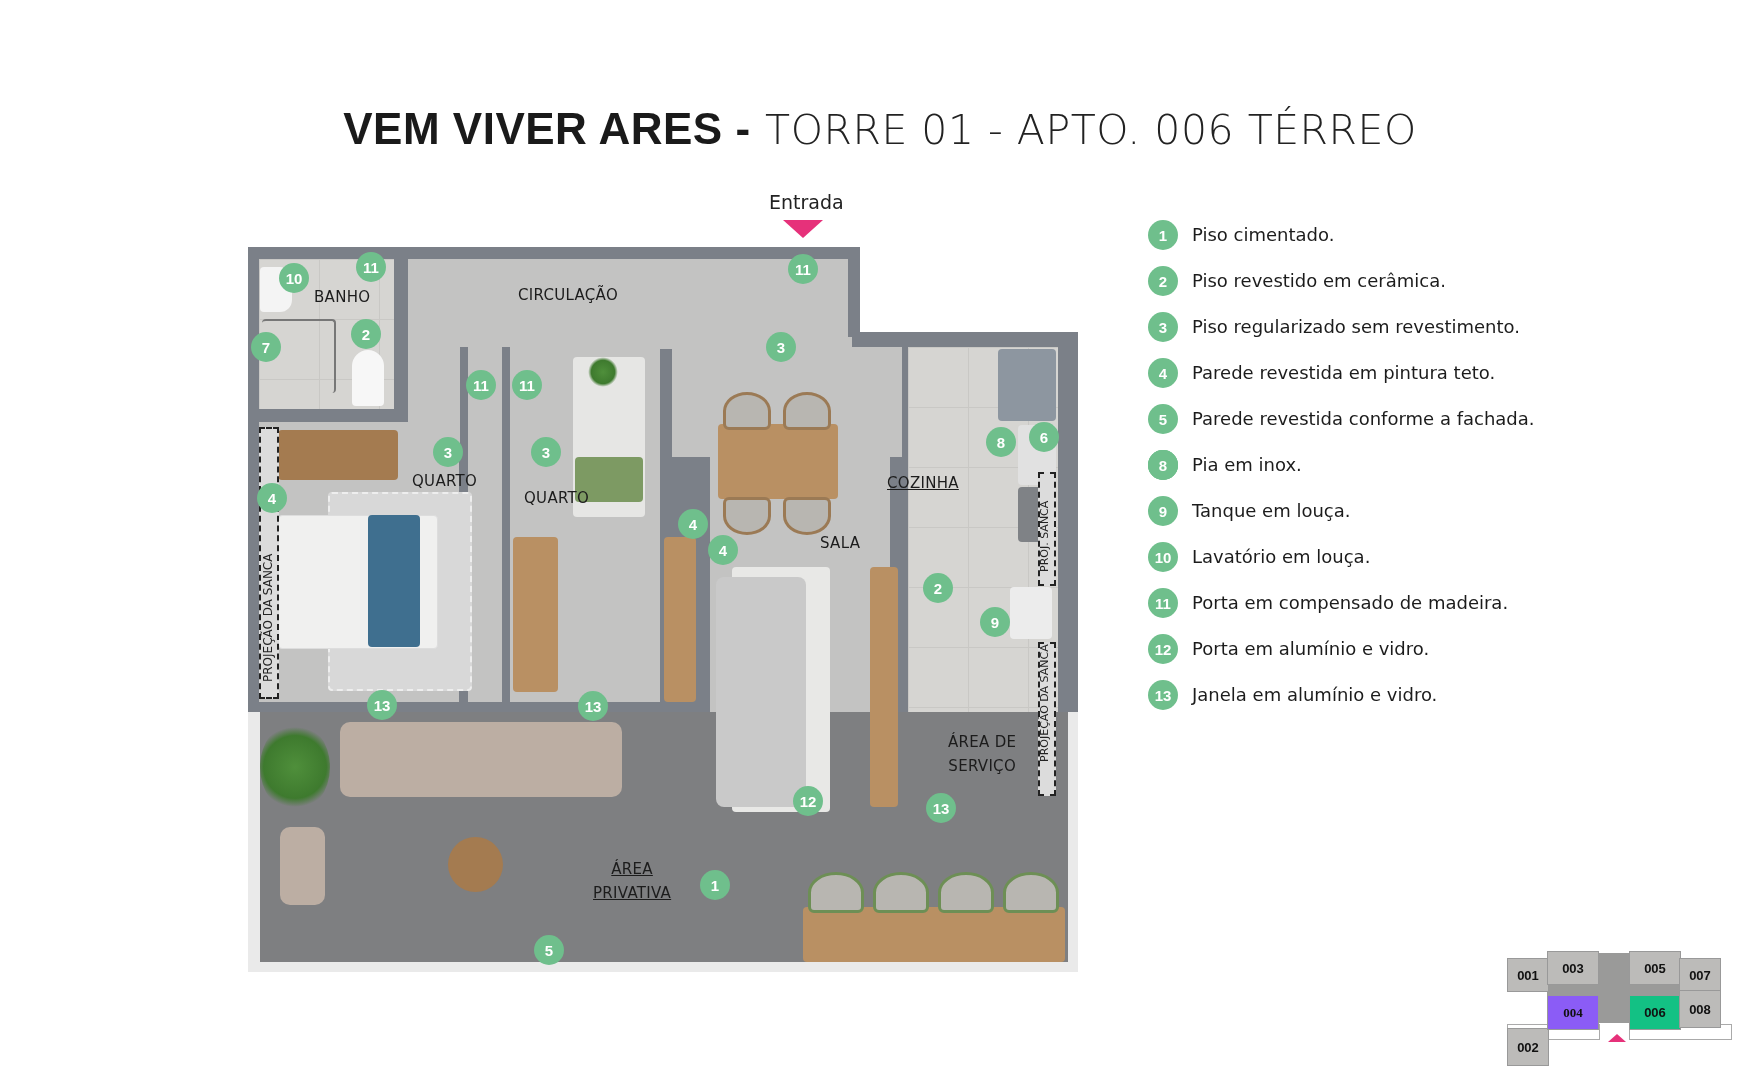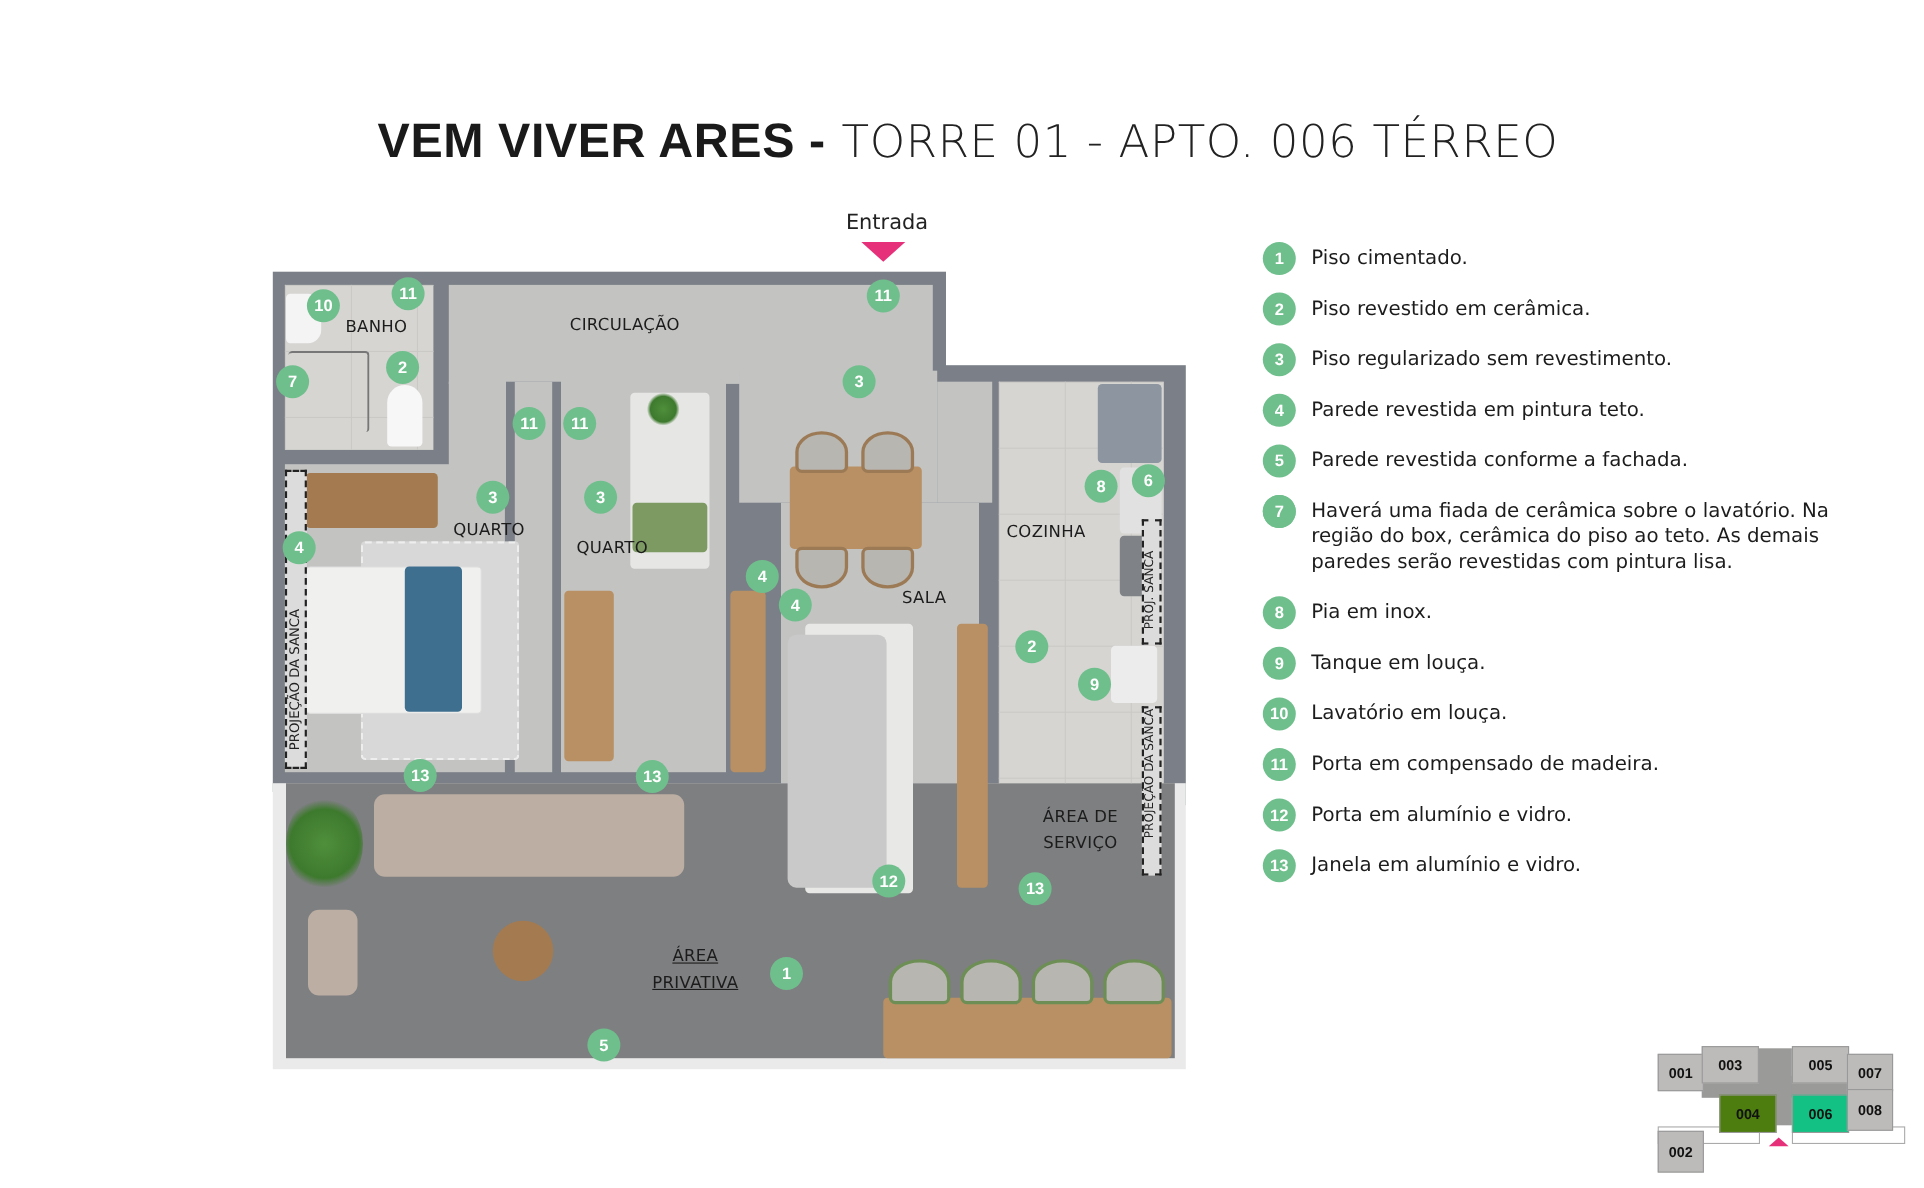--- a/index.html
+++ b/index.html
@@ -114,21 +114,21 @@
   <div class="furn wood-light" style="left:555px;top:660px;width:262px;height:55px;"></div>
   <div class="chair" style="left:560px;top:625px;width:50px;height:35px;border-color:#6d8f55;"></div>
   <div class="chair" style="left:625px;top:625px;width:50px;height:35px;border-color:#6d8f55;"></div>
   <div class="chair" style="left:690px;top:625px;width:50px;height:35px;border-color:#6d8f55;"></div>
   <div class="chair" style="left:755px;top:625px;width:50px;height:35px;border-color:#6d8f55;"></div>
 
   <div class="room-label" style="left:66px;top:38px;">BANHO</div>
   <div class="room-label" style="left:270px;top:36px;">CIRCULAÇÃO</div>
   <div class="room-label" style="left:164px;top:222px;">QUARTO</div>
   <div class="room-label" style="left:276px;top:239px;">QUARTO</div>
-  <div class="room-label" style="left:667px;top:224px;">COZINHA</div>
+  <div class="room-label" style="left:639px;top:224px;text-decoration:underline;">COZINHA</div>
   <div class="room-label" style="left:572px;top:284px;">SALA</div>
   <div class="room-label" style="left:700px;top:483px;">
     <div>ÁREA DE</div>
     <div>SERVIÇO</div>
   </div>
   <div class="room-label" style="left:345px;top:610px;text-decoration:underline;">
     <div>ÁREA</div>
     <div>PRIVATIVA</div>
   </div>
 
@@ -157,36 +157,36 @@
   <div class="marker" style="left:286px;top:688px;">5</div>
 </div>
 
 <div class="legend">
   <div class="legend-item"><span class="num">1</span><span>Piso cimentado.</span></div>
   <div class="legend-item"><span class="num">2</span><span>Piso revestido em cerâmica.</span></div>
   <div class="legend-item"><span class="num">3</span><span>Piso regularizado sem revestimento.</span></div>
   <div class="legend-item"><span class="num">4</span><span>Parede revestida em pintura teto.</span></div>
   <div class="legend-item"><span class="num">5</span><span>Parede revestida conforme a fachada.</span></div>
   <div class="legend-item"><span class="num">6</span></div>
-  <div class="legend-item"><span class="num">7</span><span>Haverá uma fiada de cerâmica sobre o lavatório. Na região do box, cerâmica do piso ao teto. As demais paredes serão revestidas com pintura lisa.</span></div>
+  <div class="legend-item"><span class="num">7</span></div>
   <div class="legend-item"><span class="num">8</span><span>Pia em inox.</span></div>
   <div class="legend-item"><span class="num">9</span><span>Tanque em louça.</span></div>
   <div class="legend-item"><span class="num">10</span><span>Lavatório em louça.</span></div>
   <div class="legend-item"><span class="num">11</span><span>Porta em compensado de madeira.</span></div>
   <div class="legend-item"><span class="num">12</span><span>Porta em alumínio e vidro.</span></div>
   <div class="legend-item"><span class="num">13</span><span>Janela em alumínio e vidro.</span></div>
 </div>
 
 <div class="keyplan">
   <div class="kp-outline" style="left:0;top:76px;width:91px;height:14px;"></div>
   <div class="kp-outline" style="left:122px;top:76px;width:101px;height:14px;"></div>
   <div class="kp-core" style="left:40px;top:30px;width:150px;height:20px;"></div>
   <div class="kp-core" style="left:91px;top:5px;width:31px;height:70px;"></div>
   <div class="kp-box" style="left:0;top:10px;width:40px;height:32px;">001</div>
   <div class="kp-box" style="left:40px;top:3px;width:50px;height:32px;">003</div>
   <div class="kp-box" style="left:122px;top:3px;width:50px;height:32px;">005</div>
   <div class="kp-box" style="left:172px;top:10px;width:40px;height:32px;">007</div>
   <div class="kp-box" style="left:0;top:42px;width:40px;height:36px;margin-top:38px;">002</div>
-  <div class="kp-box" style="left:56px;top:47px;width:50px;height:33px;background:#4d7c0f;">004</div>
+  <div class="kp-box" style="left:40px;top:47px;width:50px;height:33px;background:#8b5cf6;font-family:Liberation Serif, serif;">004</div>
   <div class="kp-box" style="left:122px;top:47px;width:50px;height:33px;background:#13c184;">006</div>
   <div class="kp-box" style="left:172px;top:42px;width:40px;height:36px;">008</div>
   <div class="kp-arrow"></div>
 </div>
 
 </body></html>

